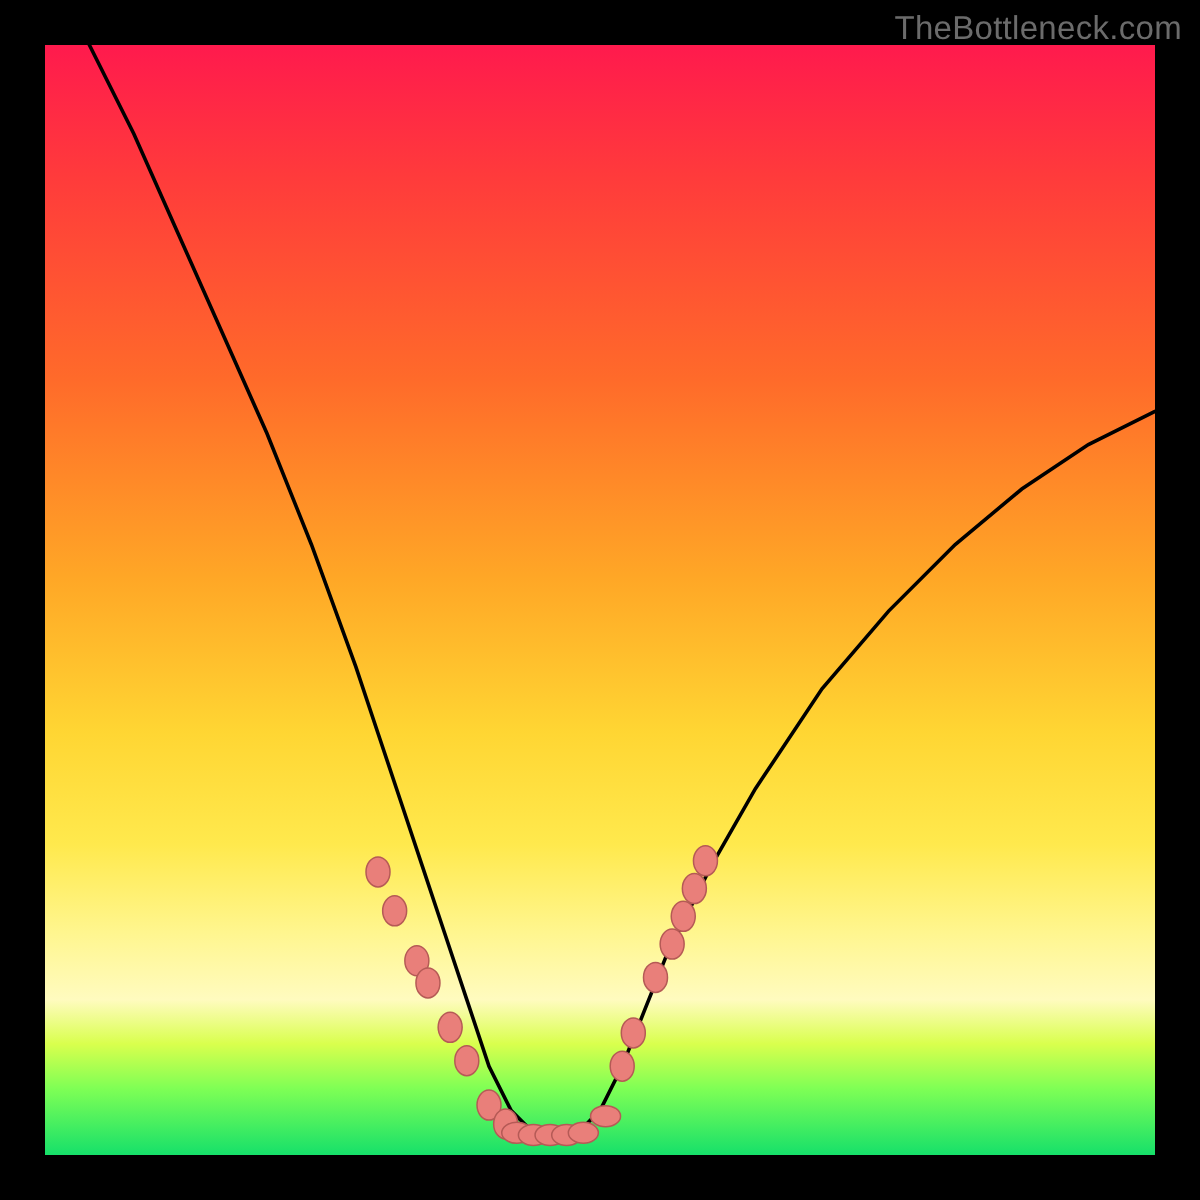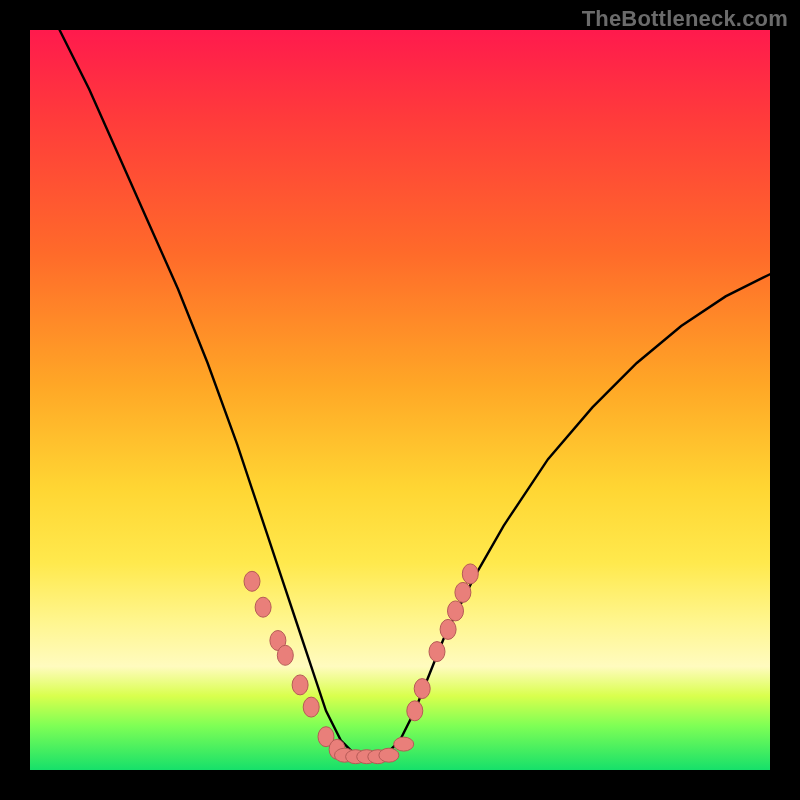--- a/index.html
+++ b/index.html
@@ -8,21 +8,20 @@
     width: 800px;
     height: 800px;
     background: #000;
     overflow: hidden;
   }
   .stage {
     position: relative;
     width: 800px;
     height: 800px;
     background: #000;
-    font-weight: bold;
   }
   .plot {
     position: absolute;
     left: 30px;
     top: 30px;
     width: 740px;
     height: 740px;
     
     background: linear-gradient(
       to bottom,

